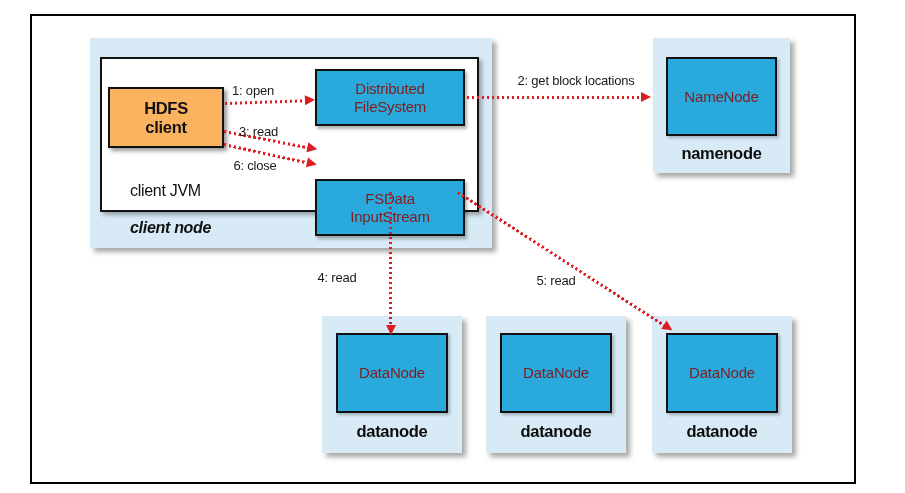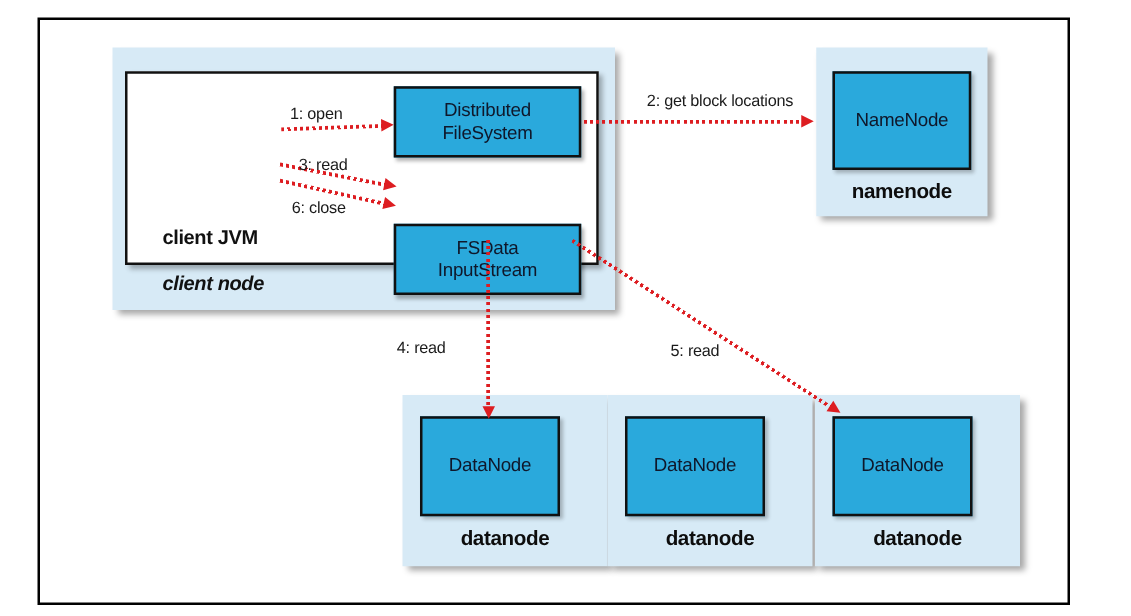--- a/index.html
+++ b/index.html
@@ -49,50 +49,50 @@
   }
   .jvm {
     position: absolute;
     left: 100px; top: 57px; width: 379px; height: 155px;
     background: #fff;
     border: 2.5px solid var(--border-black, #111);
     box-shadow: 3px 3px 4px rgba(0,0,0,0.3);
   }
   .jvm-caption {
     position: absolute; left: 28px; bottom: 10px;
-    font-weight: bold; font-size: 16px; letter-spacing: -0.3px;
+    font-weight: normal; font-size: 16px; letter-spacing: -0.3px;
   }
   .hdfs {
     position: absolute;
     left: 108px; top: 87px; width: 116px; height: 61px;
     background: var(--client-orange, #fab45f);
     border: 2.5px solid var(--border-black, #111);
     box-shadow: 3px 3px 4px rgba(0,0,0,0.4);
     display: flex; flex-direction: column;
     align-items: center; justify-content: center;
     font-weight: bold; font-size: 16.5px; line-height: 1.15;
     letter-spacing: -0.3px;
   }
   .bluebox {
     position: absolute;
     background: var(--box-blue, #2aa9dc);
     border: 2.5px solid var(--border-black, #111);
     display: flex; flex-direction: column;
     align-items: center; justify-content: center;
-    color: #0f172a; font-size: 15px; line-height: 1.18;
+    color: #7f1d1d; font-size: 15px; line-height: 1.18;
     letter-spacing: -0.2px;
     box-shadow: 2px 3px 3px rgba(0,0,0,0.3);
     text-align: center;
   }
   .dfs     { left: 315px; top: 69px;  width: 150px; height: 57px; }
   .fsdata  { left: 315px; top: 134px; width: 150px; height: 57px; margin-top: 45px; }
   .nn-card { left: 653px; top: 38px;  width: 137px; height: 135px; }
   .nn-inner{ left: 13px;  top: 19px;  width: 111px; height: 79px; box-shadow: 2px 2px 3px rgba(0,0,0,0.25); }
   .nn-cap  { bottom: 10px; }
-  .dn-card { top: 316px; width: 164px; height: 137px; }
+  .dn-card { top: 316px; width: 140px; height: 137px; }
   .dn-1 { left: 322px; }
   .dn-2 { left: 486px; }
   .dn-3 { left: 652px; }
   .dn-inner{ left: 14px; top: 17px; width: 112px; height: 80px; box-shadow: 2px 2px 3px rgba(0,0,0,0.25); }
   .dn-cap  { bottom: 12px; }
 
   
   .arrow {
     position: absolute;
     height: 12px;
@@ -143,20 +143,24 @@
   <div class="frame"></div>
 
   <div class="card client-node">
     <span class="client-node-caption">client node</span>
   </div>
 
   <div class="jvm">
     <span class="jvm-caption">client JVM</span>
   </div>
 
+  <div class="hdfs">
+    <span>HDFS</span>
+    <span>client</span>
+  </div>
 
   <div class="bluebox dfs">
     <span>Distributed</span>
     <span>FileSystem</span>
   </div>
 
   <div class="bluebox fsdata">
     <span>FSData</span>
     <span>InputStream</span>
   </div>

